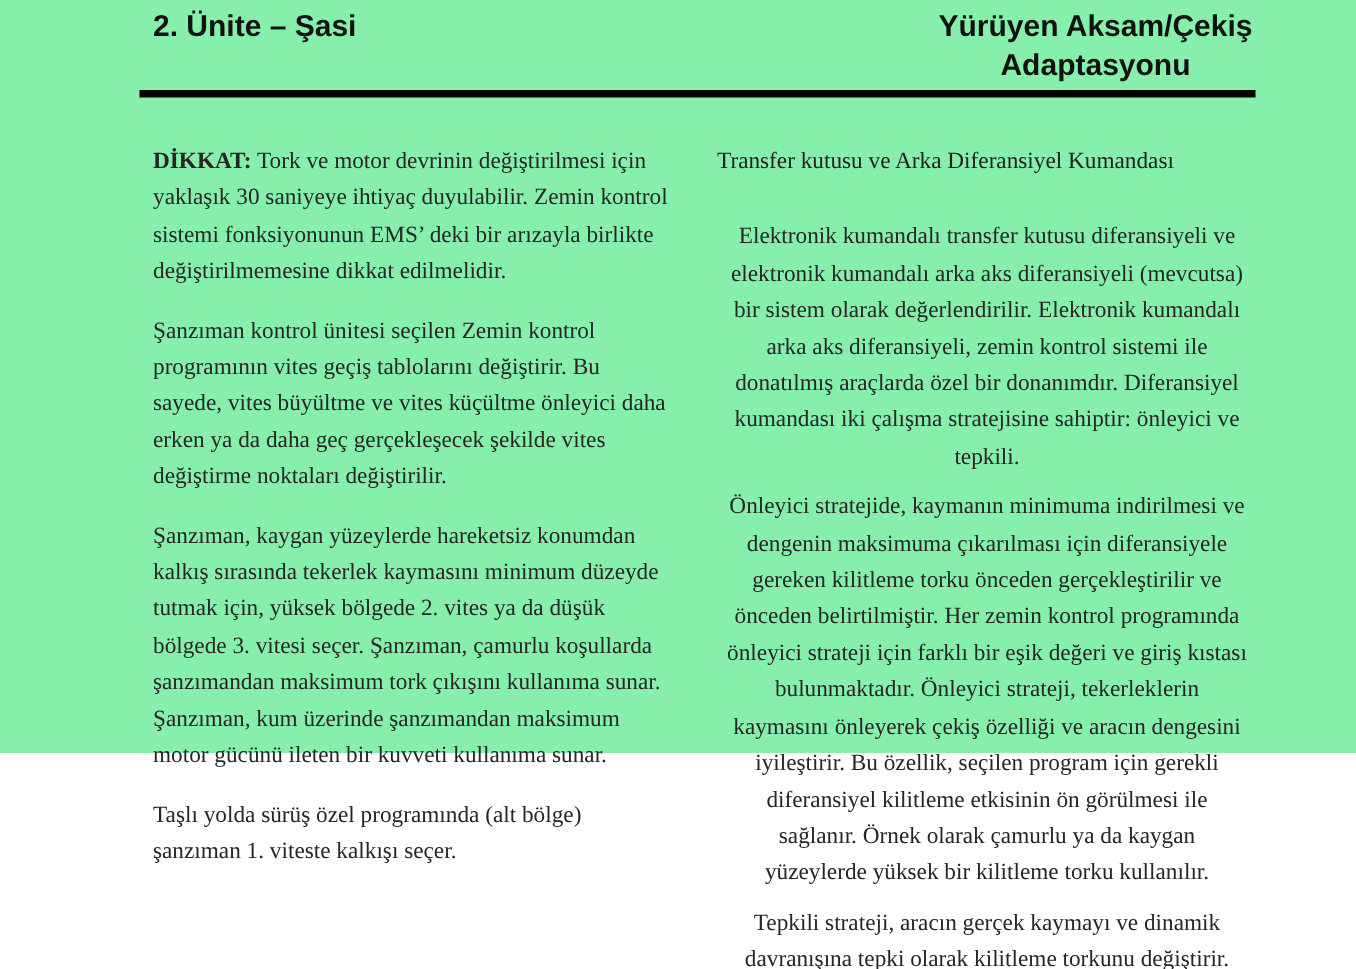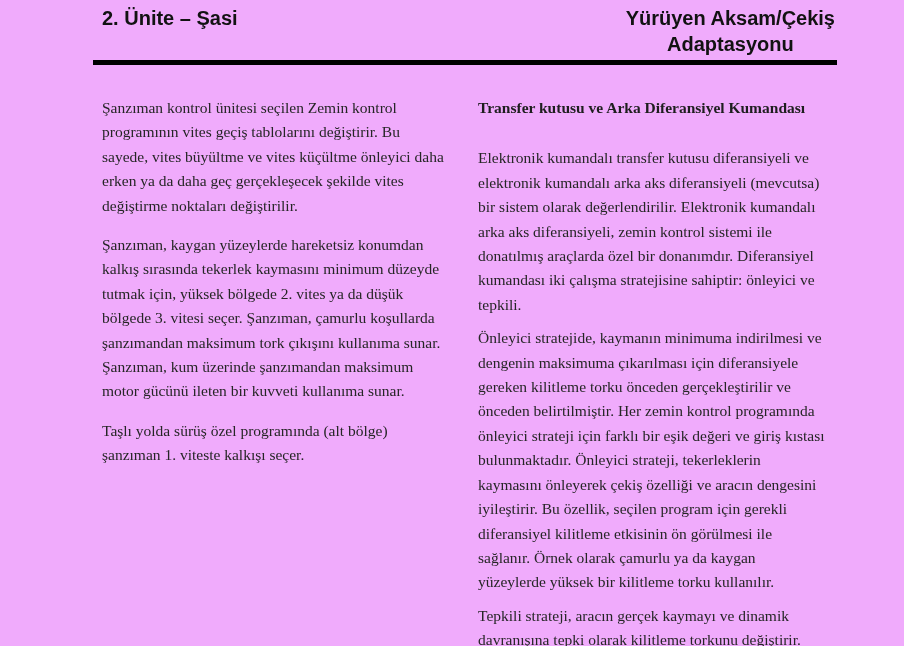--- a/index.html
+++ b/index.html
@@ -5,22 +5,22 @@
   html, body { margin: 0; padding: 0; }
   body {
     width: 904px; height: 646px;
     background: #ffffff;
     overflow: hidden;
     font-family: "Liberation Serif", serif;
     color: #262626;
   }
   .page {
     position: relative;
-    width: 904px; height: 646px;
-    background: #f0abfc;
+    width: 904px; height: 502px;
+    background: #86efac;
   }
   .content {
     margin-left: 93px;
     width: 744px;
   }
   .hdr {
     display: flex;
     justify-content: space-between;
     align-items: flex-start;
     padding: 5px 2px 0 9px;
@@ -51,24 +51,24 @@
   }
   .col { flex: none; }
   .col-left  { width: 346px; }
   .col-right { width: 360px; }
   .para {
     margin: 0 0 15px 0;
     font-size: 15.5px;
     line-height: 24.4px;
     white-space: pre;
   }
-  .col-right .para { margin-bottom: 9px; }
+  .col-right .para { margin-bottom: 9px; text-align: center; }
   .subhead {
     font-size: 15.5px;
-    font-weight: bold;
+    font-weight: normal;
     line-height: 24.4px;
     margin: 10px 0 17px 0;
     white-space: pre;
     color: #1e1e1e;
   }
   .col-right .subhead { margin: 0 0 26px 0; }
   .caution-label { font-weight: bold; }
 </style>
 </head>
 <body>
@@ -80,20 +80,24 @@
       <div class="hdr-left">2. Ünite – Şasi</div>
       <div class="hdr-right">Yürüyen Aksam/Çekiş
 Adaptasyonu</div>
     </header>
 
     <div class="rule"></div>
 
     <main class="columns">
 
       <section class="col col-left">
+        <p class="para"><strong class="caution-label">DİKKAT:</strong><span> Tork ve motor devrinin değiştirilmesi için
+yaklaşık 30 saniyeye ihtiyaç duyulabilir. Zemin kontrol
+sistemi fonksiyonunun EMS’ deki bir arızayla birlikte
+değiştirilmemesine dikkat edilmelidir.</span></p>
 
 
         <p class="para">Şanzıman kontrol ünitesi seçilen Zemin kontrol
 programının vites geçiş tablolarını değiştirir. Bu
 sayede, vites büyültme ve vites küçültme önleyici daha
 erken ya da daha geç gerçekleşecek şekilde vites
 değiştirme noktaları değiştirilir.</p>
 
         <p class="para">Şanzıman, kaygan yüzeylerde hareketsiz konumdan
 kalkış sırasında tekerlek kaymasını minimum düzeyde

